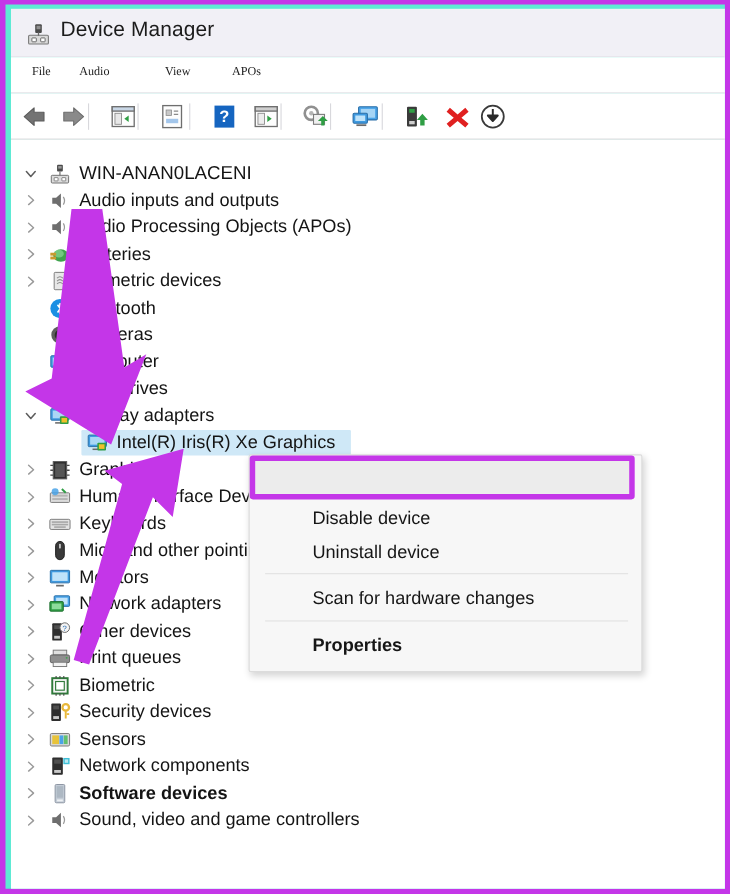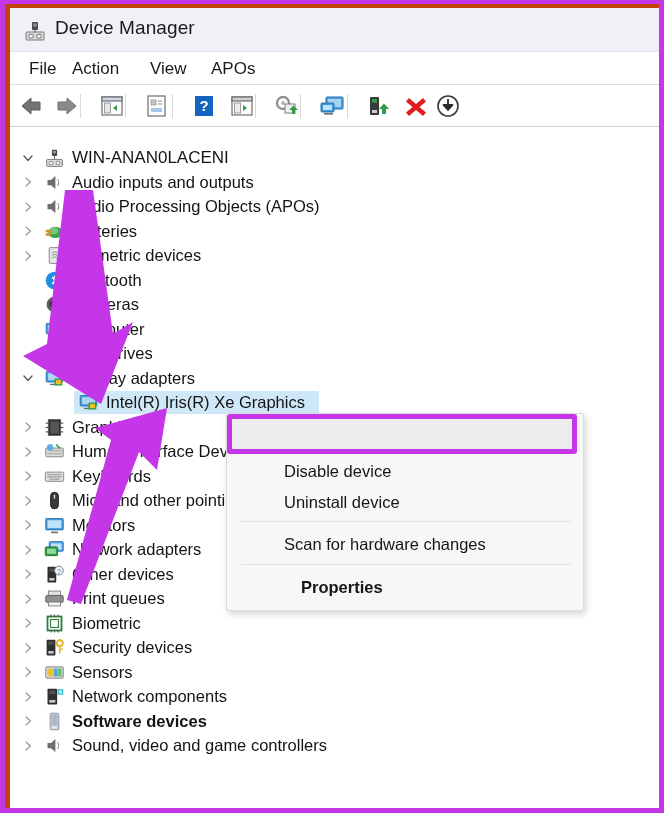--- a/index.html
+++ b/index.html
@@ -16,21 +16,21 @@
   
   #window {
     position: absolute;
     left: 0; top: 0;
     width: 664px; height: 813px;
     box-sizing: border-box;
     border-left: 5px solid #c436e8;
     border-right: 5px solid #c436e8;
     border-top: 4px solid #c436e8;
     border-bottom: 5px solid #c436e8;
-    background: #c2410c;
+    background: #5eead4;
     overflow: hidden;
   }
 
   
   #titlebar {
     position: absolute;
     left: 5px; top: 4px;
     width: 654px; height: 44px;
     background: #f1f0f6;
     border-bottom: 1px solid #e6e4ec;
@@ -55,25 +55,26 @@
     position: absolute;
     left: 5px; top: 48px;
     width: 654px; height: 33px;
     background: #ffffff;
     border-bottom: 1px solid #dddde2;
     box-sizing: border-box;
   }
   .menu-item {
     position: absolute;
     top: 6px;
-    font-size: 17px;
+    font-size: 11px;
     color: #1b1b1b;
     white-space: nowrap;
     padding: 1px 4px;
     cursor: default;
+    font-family: Liberation Serif, serif;
   }
 
   
   #toolbar {
     position: absolute;
     left: 5px; top: 81px;
     width: 654px; height: 42px;
     background: #ffffff;
     border-bottom: 1px solid #d4d4d8;
     box-sizing: border-box;
@@ -149,21 +150,21 @@
     height: 31px;
     display: flex;
     align-items: center;
     font-size: 16.5px;
     color: #161616;
     padding-left: 56px;
     box-sizing: border-box;
     white-space: nowrap;
     cursor: default;
   }
-  .ctx-item.bold { font-weight: bold; margin-left: 17px; }
+  .ctx-item.bold { font-weight: bold; }
   .ctx-sep {
     position: absolute;
     left: 14px;
     width: 330px;
     height: 1px;
     background: #e2e2e2;
   }
   
   #ctx-highlight {
     position: absolute;
@@ -206,21 +207,21 @@
         <rect x="6" y="15.5" width="4" height="3.5" rx="0.5" fill="#ffffff" stroke="#5a5a5a" stroke-width="0.8"></rect>
         <rect x="14" y="15.5" width="4" height="3.5" rx="0.5" fill="#ffffff" stroke="#5a5a5a" stroke-width="0.8"></rect>
         <rect x="11.4" y="10.5" width="1.2" height="3" fill="#6a6a6a"></rect>
       </svg>
     </span>
     <span id="title-text">Device Manager</span>
   </div>
 
   <div id="menubar">
     <span class="menu-item" style="left:15px">File</span>
-    <span class="menu-item" style="left:58px">Action</span>
+    <span class="menu-item" style="left:58px">Audio</span>
     <span class="menu-item" style="left:136px">View</span>
     <span class="menu-item" style="left:197px">APOs</span>
   </div>
 
   <div id="toolbar">
 
     <span class="tb-btn" style="left:8px">
       <svg width="28" height="28" viewBox="0 0 28 28">
         <path d="M13 6 L4 14 L13 22 L13 18 L22 18 L22 10 L13 10 Z" fill="#737373" stroke="#5c5c5c" stroke-width="1" stroke-linejoin="round"></path>
       </svg>

